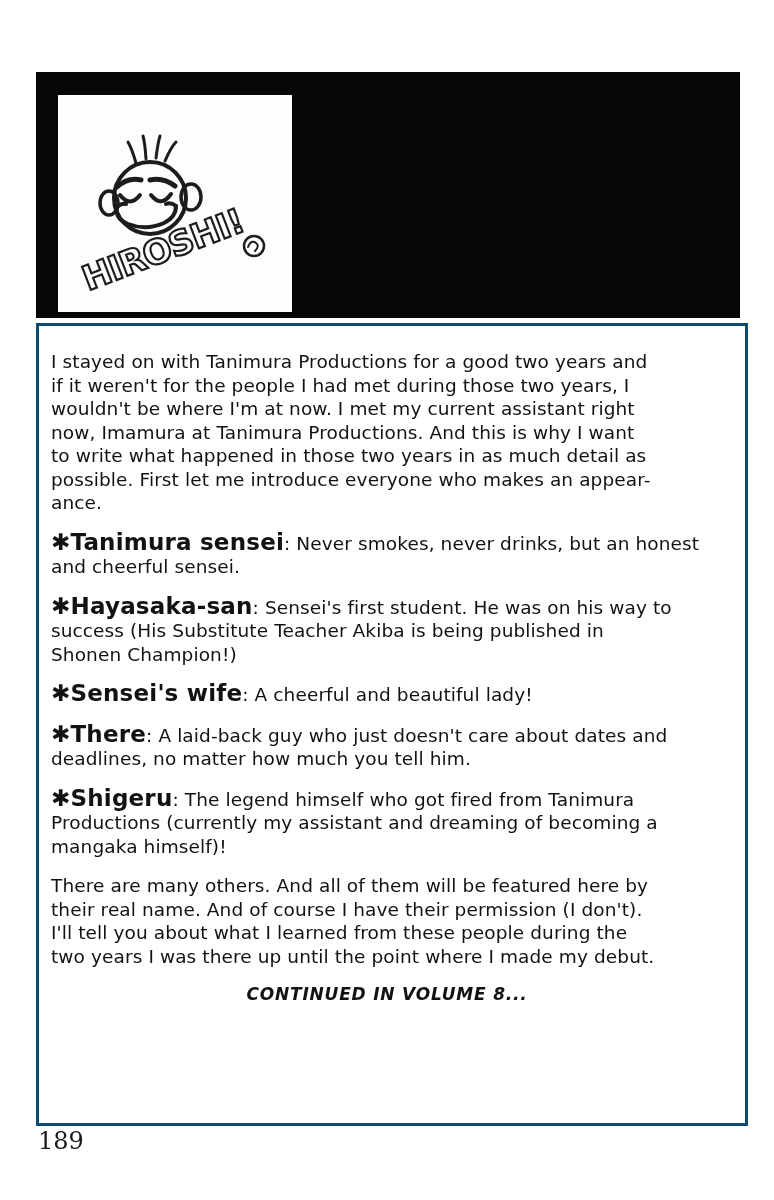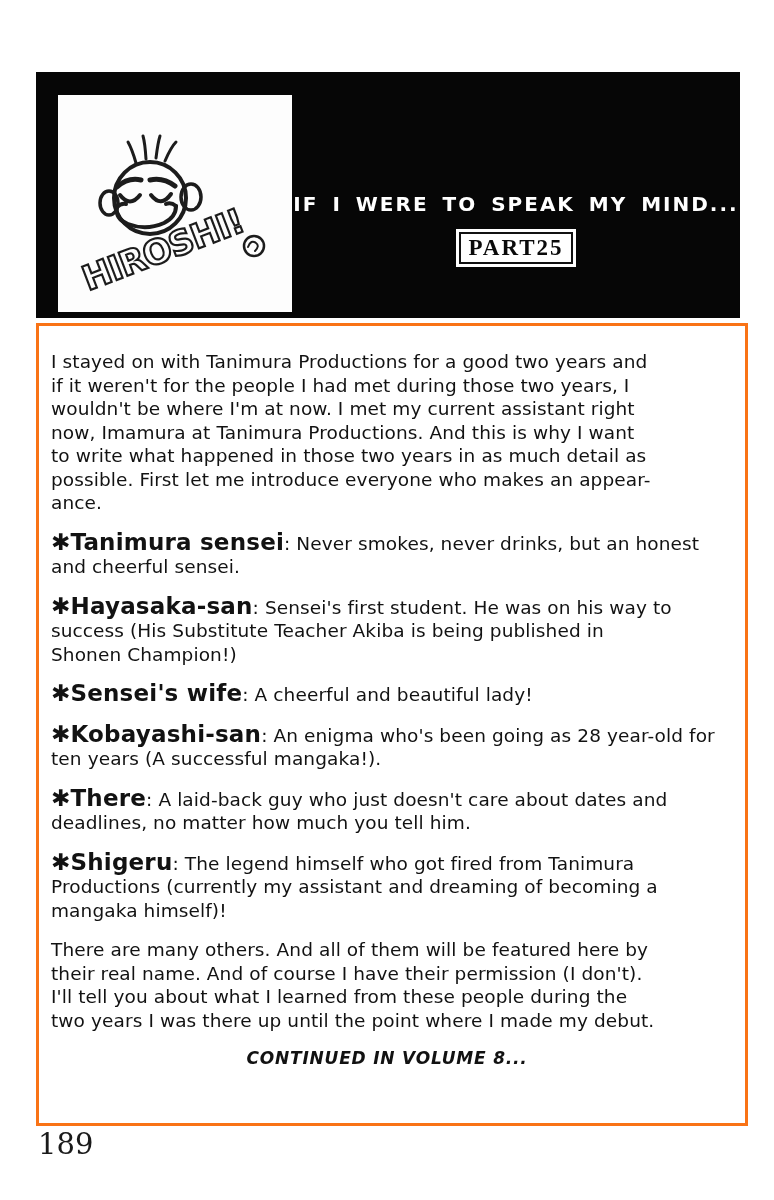--- a/index.html
+++ b/index.html
@@ -13,30 +13,30 @@
   .title-block{position:absolute;left:256px;top:0;width:448px;height:246px;text-align:center;}
   .chapter-title{position:absolute;left:0;right:0;top:120px;color:#ffffff;font-weight:bold;
                  font-size:20px;letter-spacing:2px;word-spacing:5px;white-space:nowrap;}
   .part-label-wrap{position:absolute;left:0;right:0;top:160px;}
   .part-label{display:inline-block;background:#ffffff;color:#0a0a0a;border:2px solid #111111;
               box-shadow:0 0 0 3px #ffffff;font-family:"Liberation Serif","DejaVu Serif",serif;
               font-weight:bold;font-size:23px;letter-spacing:2px;line-height:1;padding:2px 7px 3px;}
 
   
   .text-box{position:absolute;left:36px;top:323px;width:712px;height:803px;box-sizing:border-box;
-            background:#ffffff;border:3px solid #f97316;padding:24px 12px 8px 12px;overflow:hidden;}
+            background:#ffffff;border:3px solid #0c4a6e;padding:24px 12px 8px 12px;overflow:hidden;}
   .para{margin:0 0 16px 0;font-size:18.5px;line-height:23.5px;white-space:pre-line;
         letter-spacing:0.1px;}
   .para strong{font-size:23px;letter-spacing:0.2px;}
   .continued{margin:2px 10px 0 0;text-align:center;font-size:17px;font-weight:bold;
              font-style:italic;letter-spacing:0.8px;}
 
   
   .page-number{position:absolute;left:38px;top:1127px;
-               font-family:"DejaVu Serif","Liberation Serif",serif;font-size:29px;color:#1a1a1a;}
+               font-family:"DejaVu Serif","Liberation Serif",serif;font-size:24px;color:#1a1a1a;}
 
   .ink{stroke:#1c1c1c;fill:none;stroke-linecap:round;stroke-linejoin:round;}
   .sig-text{font-family:"DejaVu Sans",sans-serif;font-weight:bold;font-size:34px;
             fill:none;stroke:#1c1c1c;stroke-width:2.2px;letter-spacing:-1px;}
 </style>
 </head>
 <body>
 
 <div class="page">
 
@@ -65,48 +65,40 @@
         <path class="ink" stroke-width="4" d="M59,112 Q63,108 68,109"></path>
         <path class="ink" stroke-width="4" d="M118,111 Q113,107 108,109"></path>
 
         <text class="sig-text" x="0" y="0" transform="translate(30,196) rotate(-21)">HIROSHI!</text>
 
         <circle class="ink" cx="196" cy="151" r="10" stroke-width="2.5"></circle>
         <path class="ink" stroke-width="2" d="M190,152 Q193,144 198,148 Q202,151 197,156"></path>
       </svg>
     </div>
 
-    <div class="title-block">
-      <div class="chapter-title">IF I WERE TO SPEAK MY MIND...</div>
-      <div class="part-label-wrap">
-        <span class="part-label">PART25</span>
-      </div>
-    </div>
   </div>
 
   <div class="text-box">
     <p class="para">I stayed on with Tanimura Productions for a good two years and
 if it weren't for the people I had met during those two years, I
 wouldn't be where I'm at now. I met my current assistant right
 now, Imamura at Tanimura Productions. And this is why I want
 to write what happened in those two years in as much detail as
 possible. First let me introduce everyone who makes an appear-
 ance.</p>
 
     <p class="para"><strong>✱Tanimura sensei</strong><span>: Never smokes, never drinks, but an honest
 and cheerful sensei.</span></p>
 
     <p class="para"><strong>✱Hayasaka-san</strong><span>: Sensei's first student. He was on his way to
 success (His Substitute Teacher Akiba is being published in
 Shonen Champion!)</span></p>
 
     <p class="para"><strong>✱Sensei's wife</strong><span>: A cheerful and beautiful lady!</span></p>
 
-    <p class="para"><strong>✱Kobayashi-san</strong><span>: An enigma who's been going as 28 year-old for
-ten years (A successful mangaka!).</span></p>
 
     <p class="para"><strong>✱There</strong><span>: A laid-back guy who just doesn't care about dates and
 deadlines, no matter how much you tell him.</span></p>
 
     <p class="para"><strong>✱Shigeru</strong><span>: The legend himself who got fired from Tanimura
 Productions (currently my assistant and dreaming of becoming a
 mangaka himself)!</span></p>
 
 
     <p class="para">There are many others. And all of them will be featured here by

